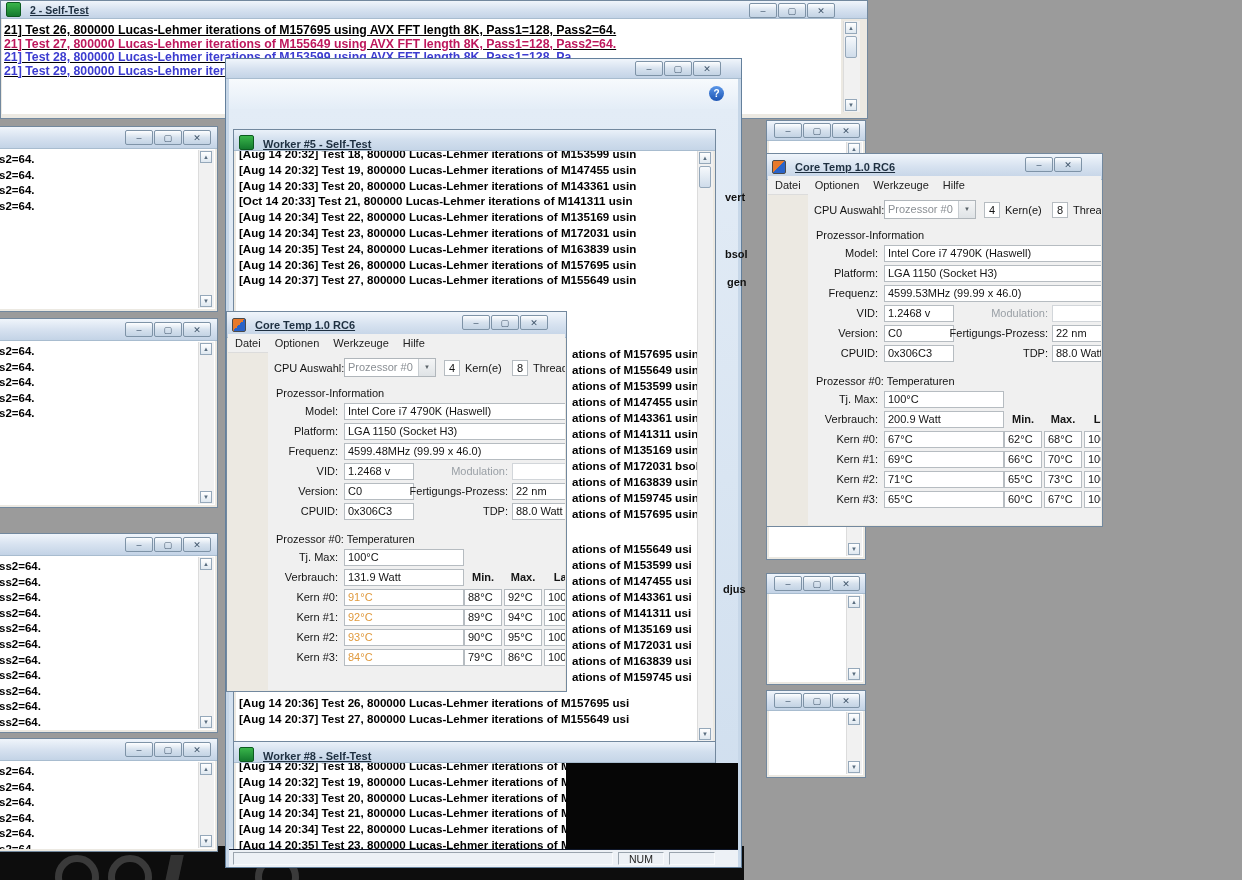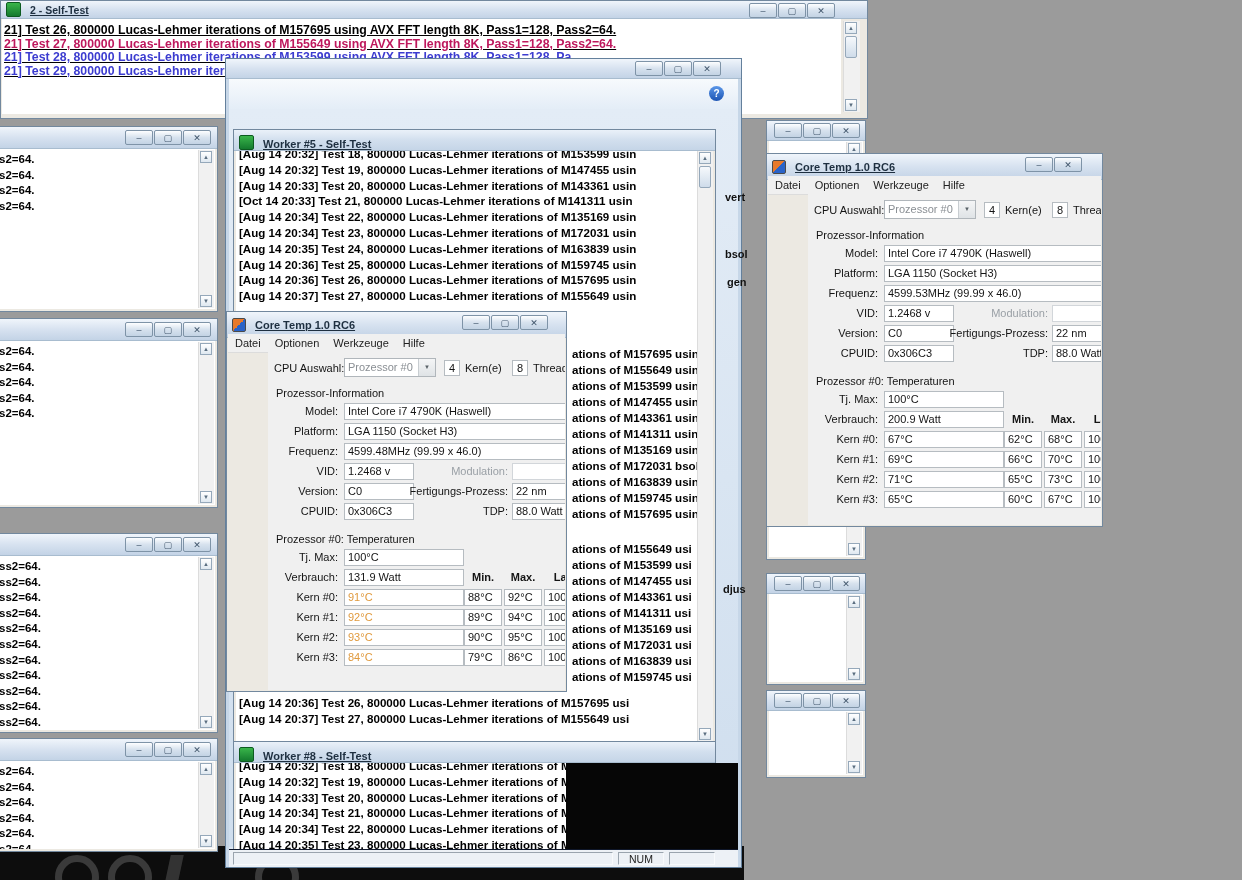--- a/index.html
+++ b/index.html
@@ -293,21 +293,20 @@
   </div>
   <div class="wcontent" style="position:absolute">
     <div class="loglines clipfirst">
         <div class="ll">[Aug 14 20:32] Test 18, 800000 Lucas-Lehmer iterations of M153599 usin</div>
         <div class="ll">[Aug 14 20:32] Test 19, 800000 Lucas-Lehmer iterations of M147455 usin</div>
         <div class="ll">[Aug 14 20:33] Test 20, 800000 Lucas-Lehmer iterations of M143361 usin</div>
         <div class="ll">[Oct 14 20:33] Test 21, 800000 Lucas-Lehmer iterations of M141311 usin</div>
         <div class="ll">[Aug 14 20:34] Test 22, 800000 Lucas-Lehmer iterations of M135169 usin</div>
         <div class="ll">[Aug 14 20:34] Test 23, 800000 Lucas-Lehmer iterations of M172031 usin</div>
         <div class="ll">[Aug 14 20:35] Test 24, 800000 Lucas-Lehmer iterations of M163839 usin</div>
-        <div class="ll">[Aug 14 20:36] Test 25, 800000 Lucas-Lehmer iterations of M159745 usin</div>
         <div class="ll">[Aug 14 20:36] Test 26, 800000 Lucas-Lehmer iterations of M157695 usin</div>
         <div class="ll">[Aug 14 20:37] Test 27, 800000 Lucas-Lehmer iterations of M155649 usin</div>
       </div>
     <div class="tails" style="top:195px">
         <div class="ll">ations of M157695 usin</div>
         <div class="ll">ations of M155649 usin</div>
         <div class="ll">ations of M153599 usin</div>
         <div class="ll">ations of M147455 usin</div>
         <div class="ll">ations of M143361 usin</div>
         <div class="ll">ations of M141311 usin</div>

